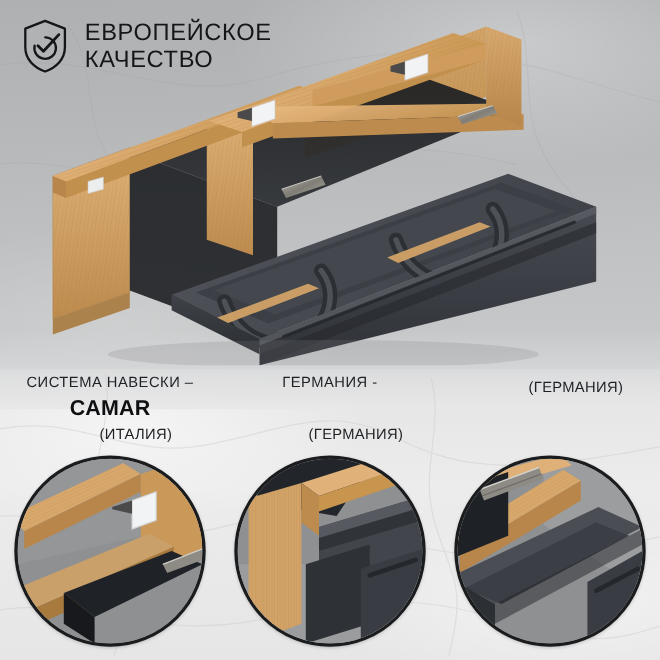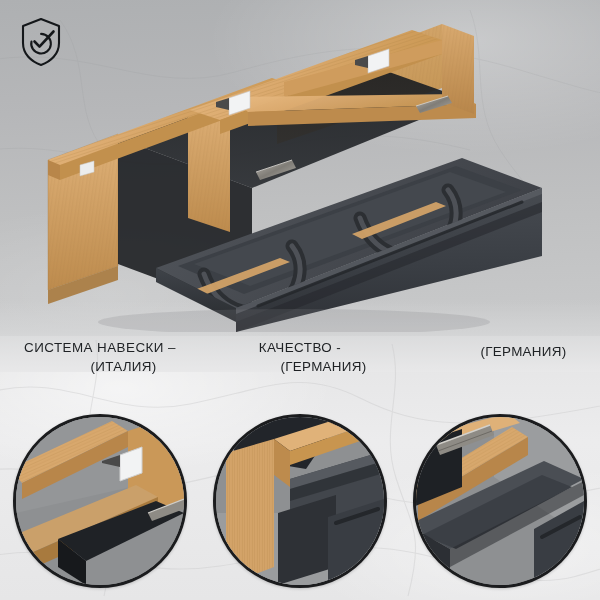--- a/index.html
+++ b/index.html
@@ -103,20 +103,22 @@
   </div>
 
   <div class="header">
     <span class="shield-icon">
       <svg viewBox="0 0 46 52" xmlns="http://www.w3.org/2000/svg">
         <path d="M23 3 L41 10 L41 27 C41 38 33 45.5 23 49 C13 45.5 5 38 5 27 L5 10 Z" fill="none" stroke="#14171a" stroke-width="2.1" stroke-linejoin="round"></path>
         <path d="M13.5 25.5 a9.8 9.8 0 1 0 9.6 -7.6" fill="none" stroke="#14171a" stroke-width="2.1" stroke-linecap="round"></path>
         <path d="M16.5 25.5 L21.5 30.6 L35.5 15.5" fill="none" stroke="#14171a" stroke-width="2.6" stroke-linecap="round" stroke-linejoin="round"></path>
       </svg>
     </span>
+    <div class="header-text">ЕВРОПЕЙСКОЕ
+КАЧЕСТВО</div>
   </div>
 
   <div class="hero">
     <svg viewBox="0 0 512 310" xmlns="http://www.w3.org/2000/svg">
       <defs>
         <linearGradient id="woodTop" x1="0" y1="0" x2="1" y2="0.35">
           <stop offset="0" stop-color="#e9bc84"></stop>
             <stop offset=".45" stop-color="#dcab70"></stop>
           <stop offset="1" stop-color="#c8954f"></stop>
         </linearGradient>
@@ -266,25 +268,26 @@
       <path d="M4 268 L74 244 L74 258 L4 282 Z" fill="#a87a3e" opacity=".9"></path>
 
       <ellipse cx="250" cy="300" rx="196" ry="13" fill="#7e8083" opacity=".22"></ellipse>
     </svg>
   </div>
 
   <div class="features">
 
     <div class="feature">
       <div class="f-kicker">СИСТЕМА НАВЕСКИ –</div>
+      <div class="f-brand">CAMAR</div>
       <div class="f-country">(ИТАЛИЯ)</div>
     </div>
 
     <div class="feature">
-      <div class="f-kicker">КАЧЕСТВО -</div>
+      <div class="f-kicker">ГЕРМАНИЯ -</div>
       <div class="f-country">(ГЕРМАНИЯ)</div>
     </div>
 
     <div class="feature">
       <div class="f-country">(ГЕРМАНИЯ)</div>
     </div>
   </div>
 
   <div class="circles">
 

